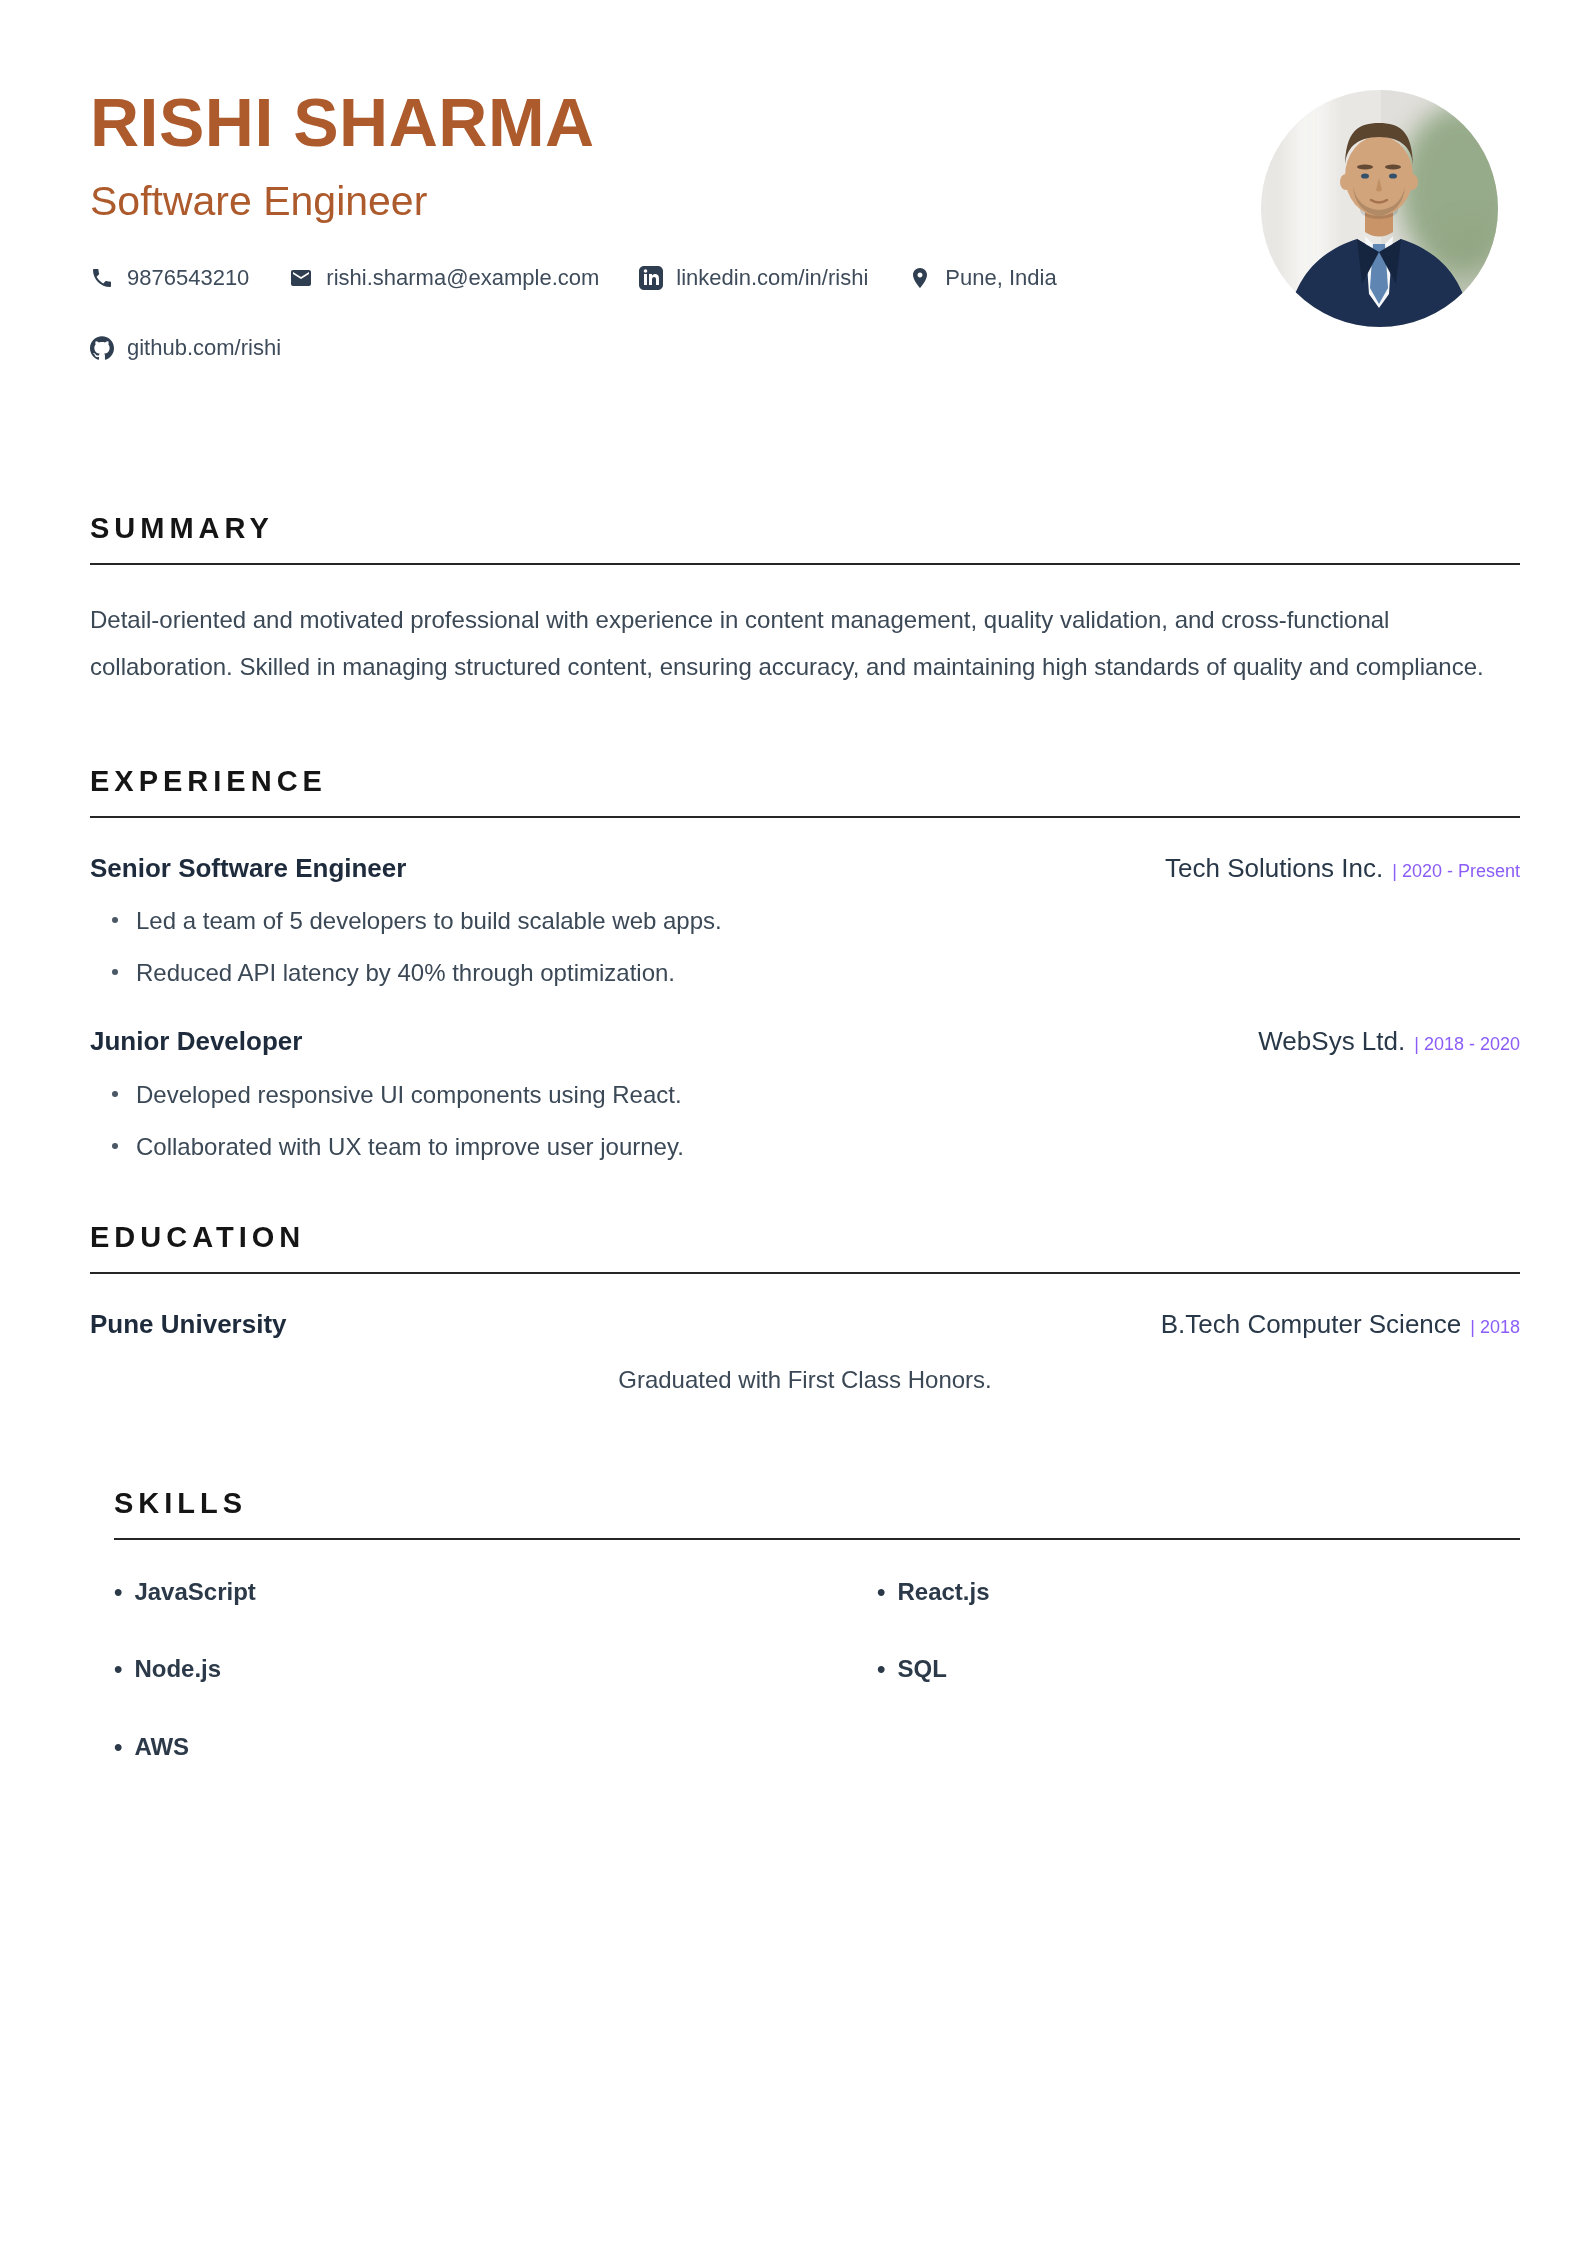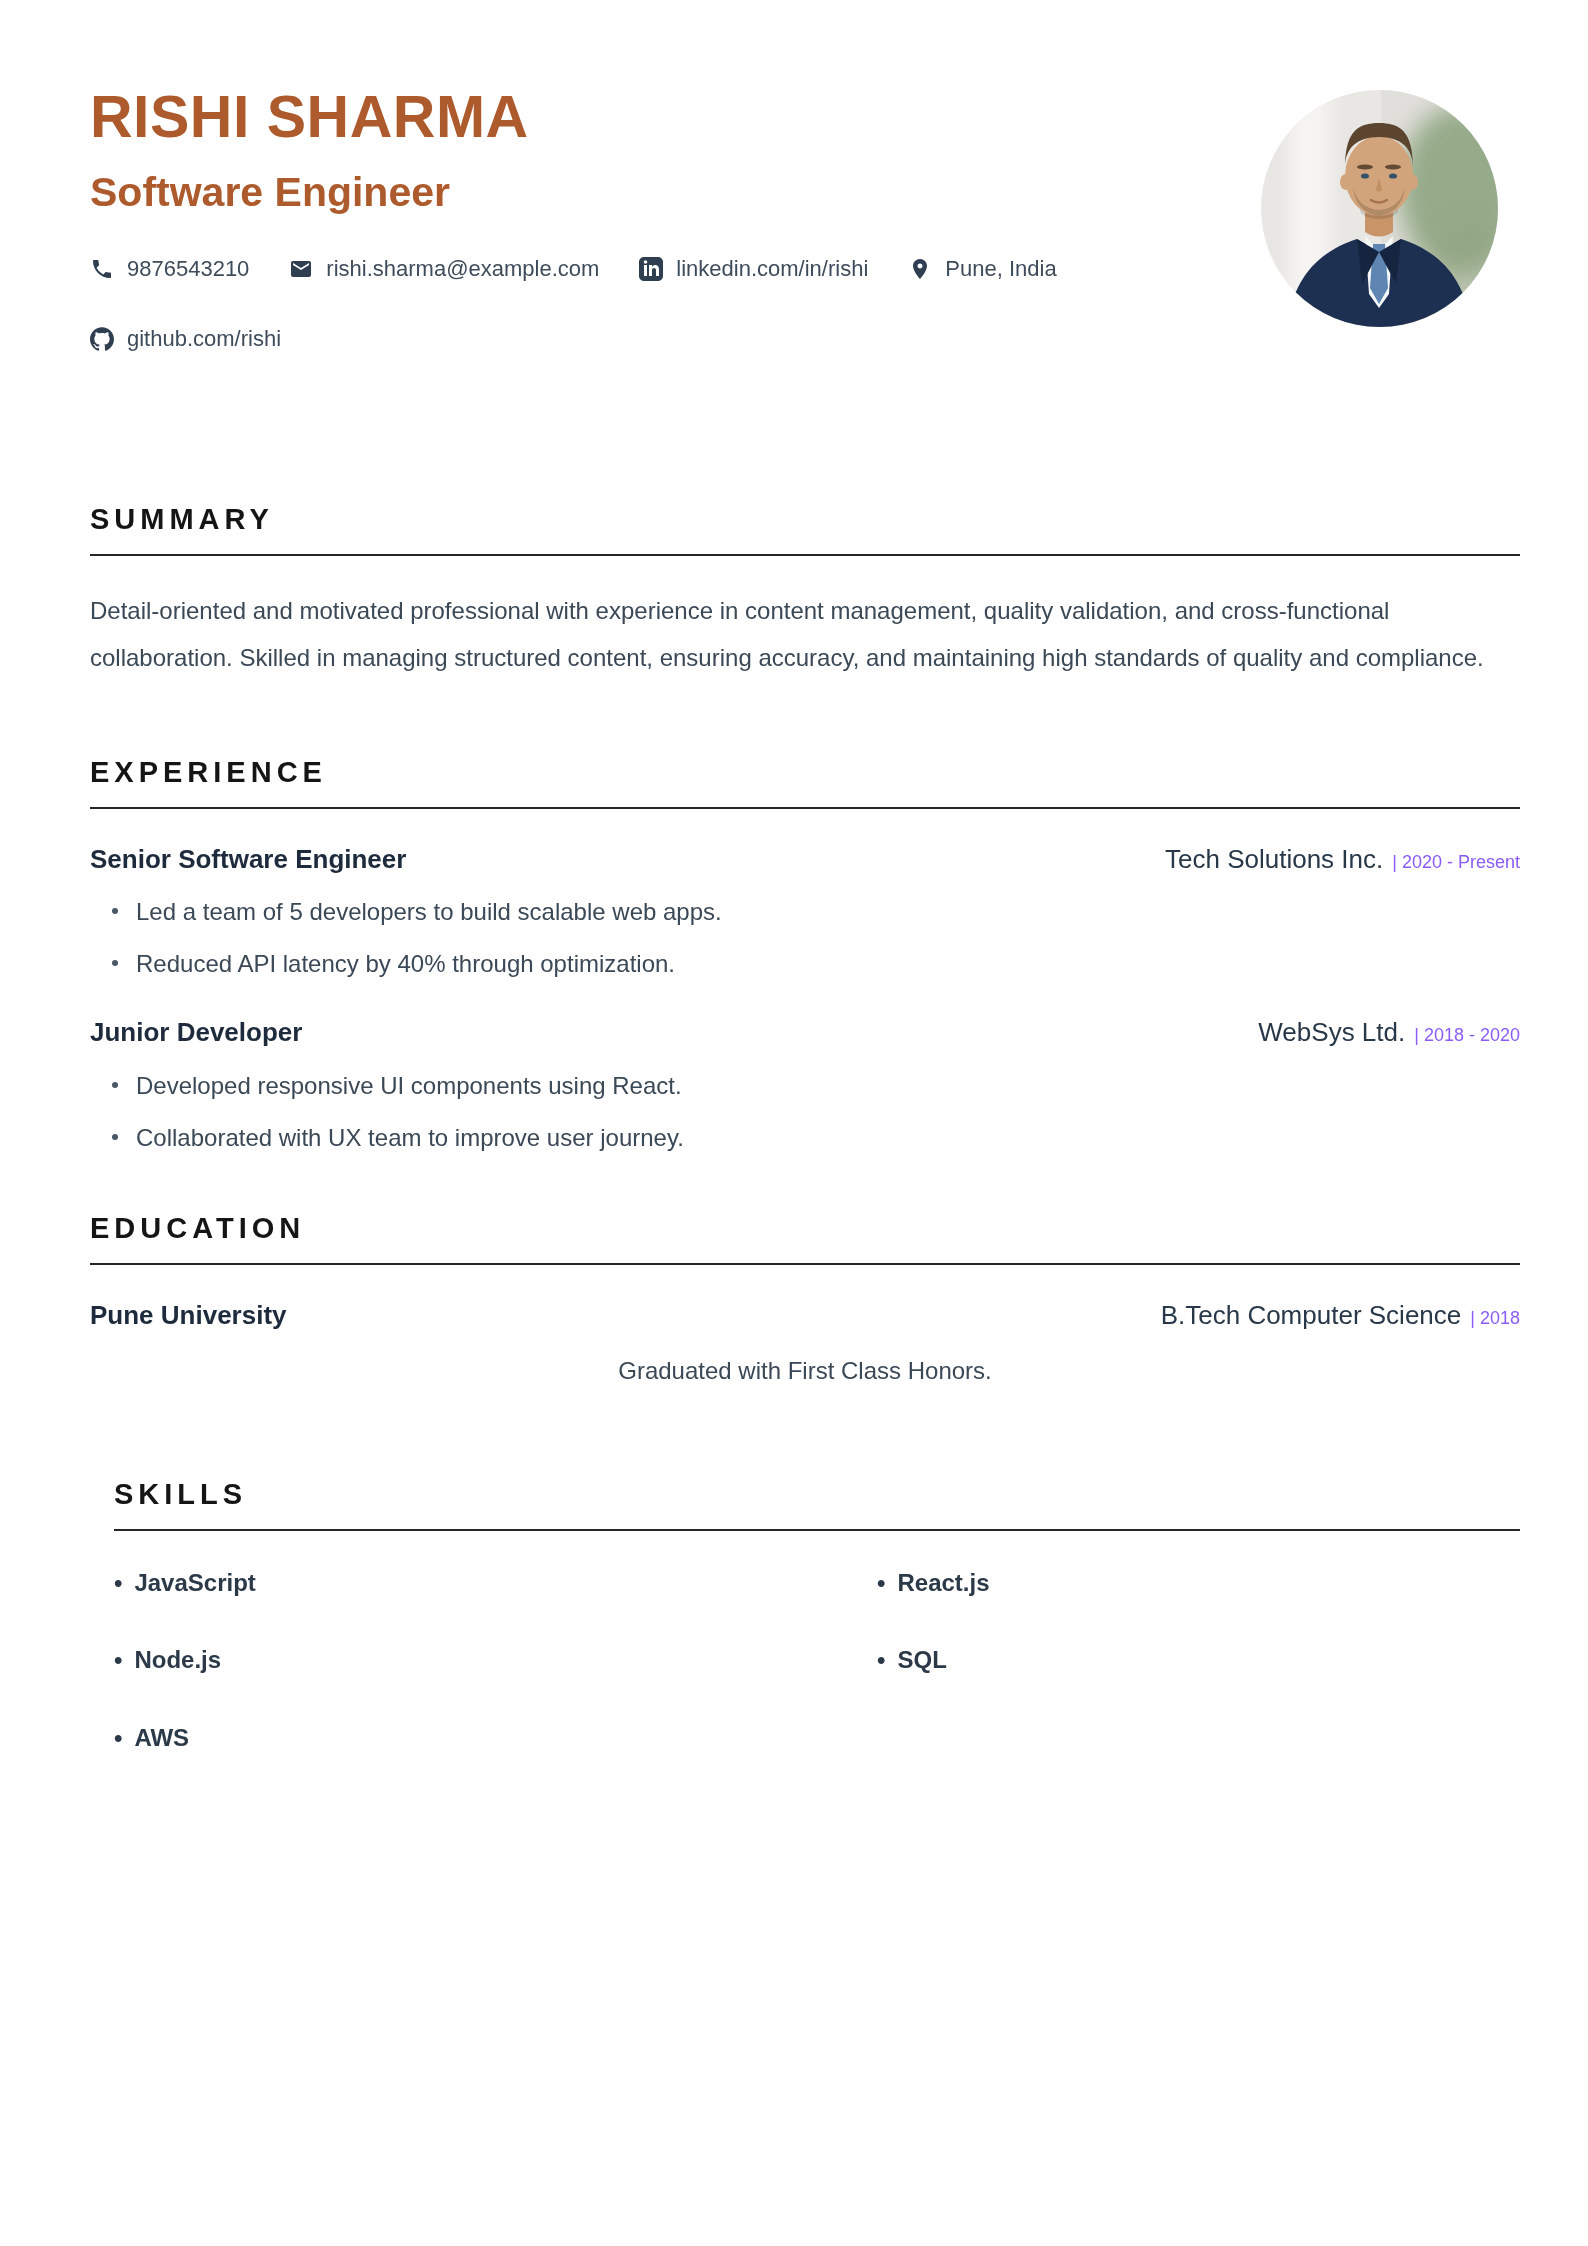--- a/index.html
+++ b/index.html
@@ -14,31 +14,31 @@
     color: #3b4856;
     position: relative;
   }
   .page {
     padding: 88px 68px 60px 90px;
     position: relative;
   }
   
   .name {
     margin: 0;
-    font-size: 59px;
+    font-size: 68px;
     line-height: 1;
     font-weight: 700;
     color: #ad5a2c;
     letter-spacing: 0.5px;
   }
   .job-title {
     margin-top: 25px;
     font-size: 41px;
     line-height: 1;
-    font-weight: 700;
+    font-weight: 400;
     color: #ad5a2c;
   }
   .contacts {
     margin-top: 43px;
     display: flex;
     flex-direction: column;
     gap: 44px;
     font-size: 22px;
     color: #3e4b5a;
   }

